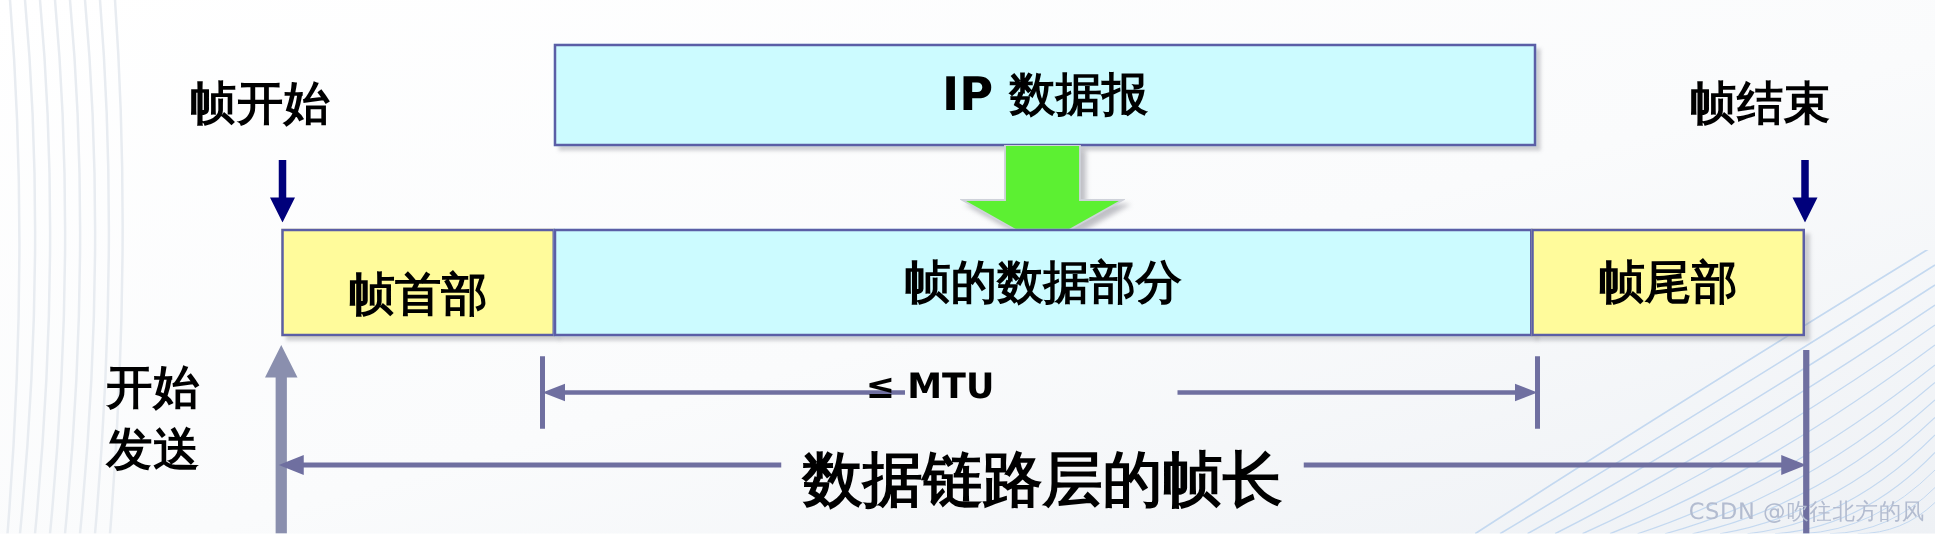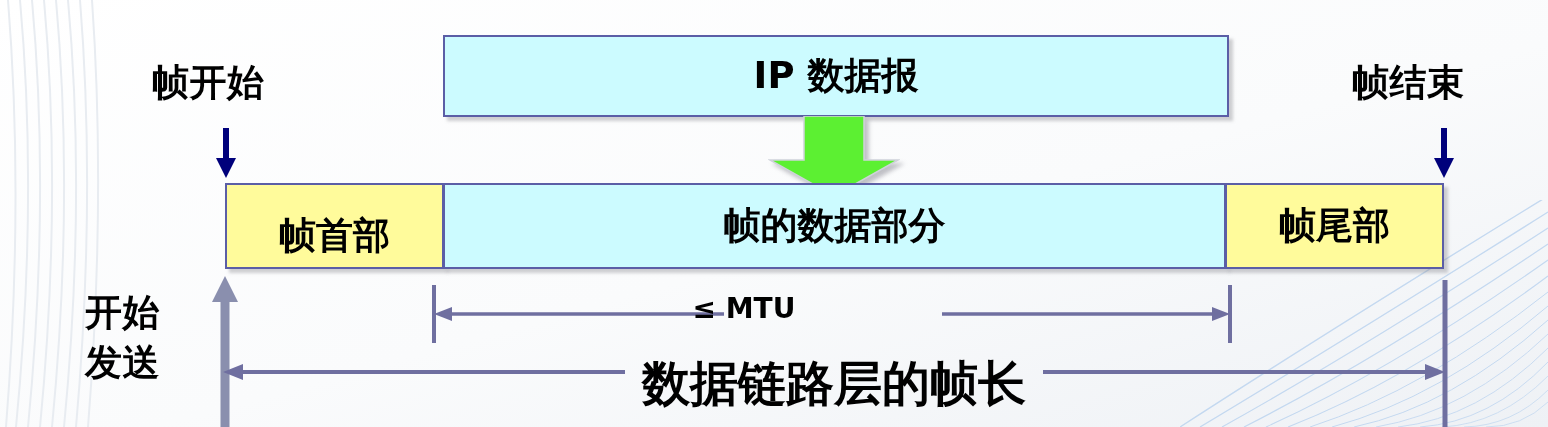--- a/index.html
+++ b/index.html
@@ -19,21 +19,21 @@
 
   
   .bg-deco {
     position: absolute;
     inset: 0;
     pointer-events: none;
   }
 
   
   .cn {
-    font-family: Liberation Sans, sans-serif;
+    font-family: Liberation Mono, monospace;
     font-weight: 700;
     color: #000000;
     white-space: nowrap;
     letter-spacing: 0.5px;
   }
 
   
   .box {
     position: absolute;
     box-sizing: border-box;
@@ -253,14 +253,15 @@
     <line x1="1240" y1="8" x2="1240" y2="155" stroke="#6F6FA0" stroke-width="5"></line>
 
     <line x1="32" y1="100" x2="420" y2="100" stroke="#6F6FA0" stroke-width="4"></line>
     <polygon points="18,100 38,92 38,108" fill="#6F6FA0"></polygon>
 
     <line x1="838" y1="100" x2="1226" y2="100" stroke="#6F6FA0" stroke-width="4"></line>
     <polygon points="1240,100 1220,92 1220,108" fill="#6F6FA0"></polygon>
   </svg>
   <div class="measure-text" id="frame-len-text">数据链路层的帧长</div>
 
+  <div id="watermark">CSDN @吹往北方的风</div>
 
 </div>
 
 </body></html>

